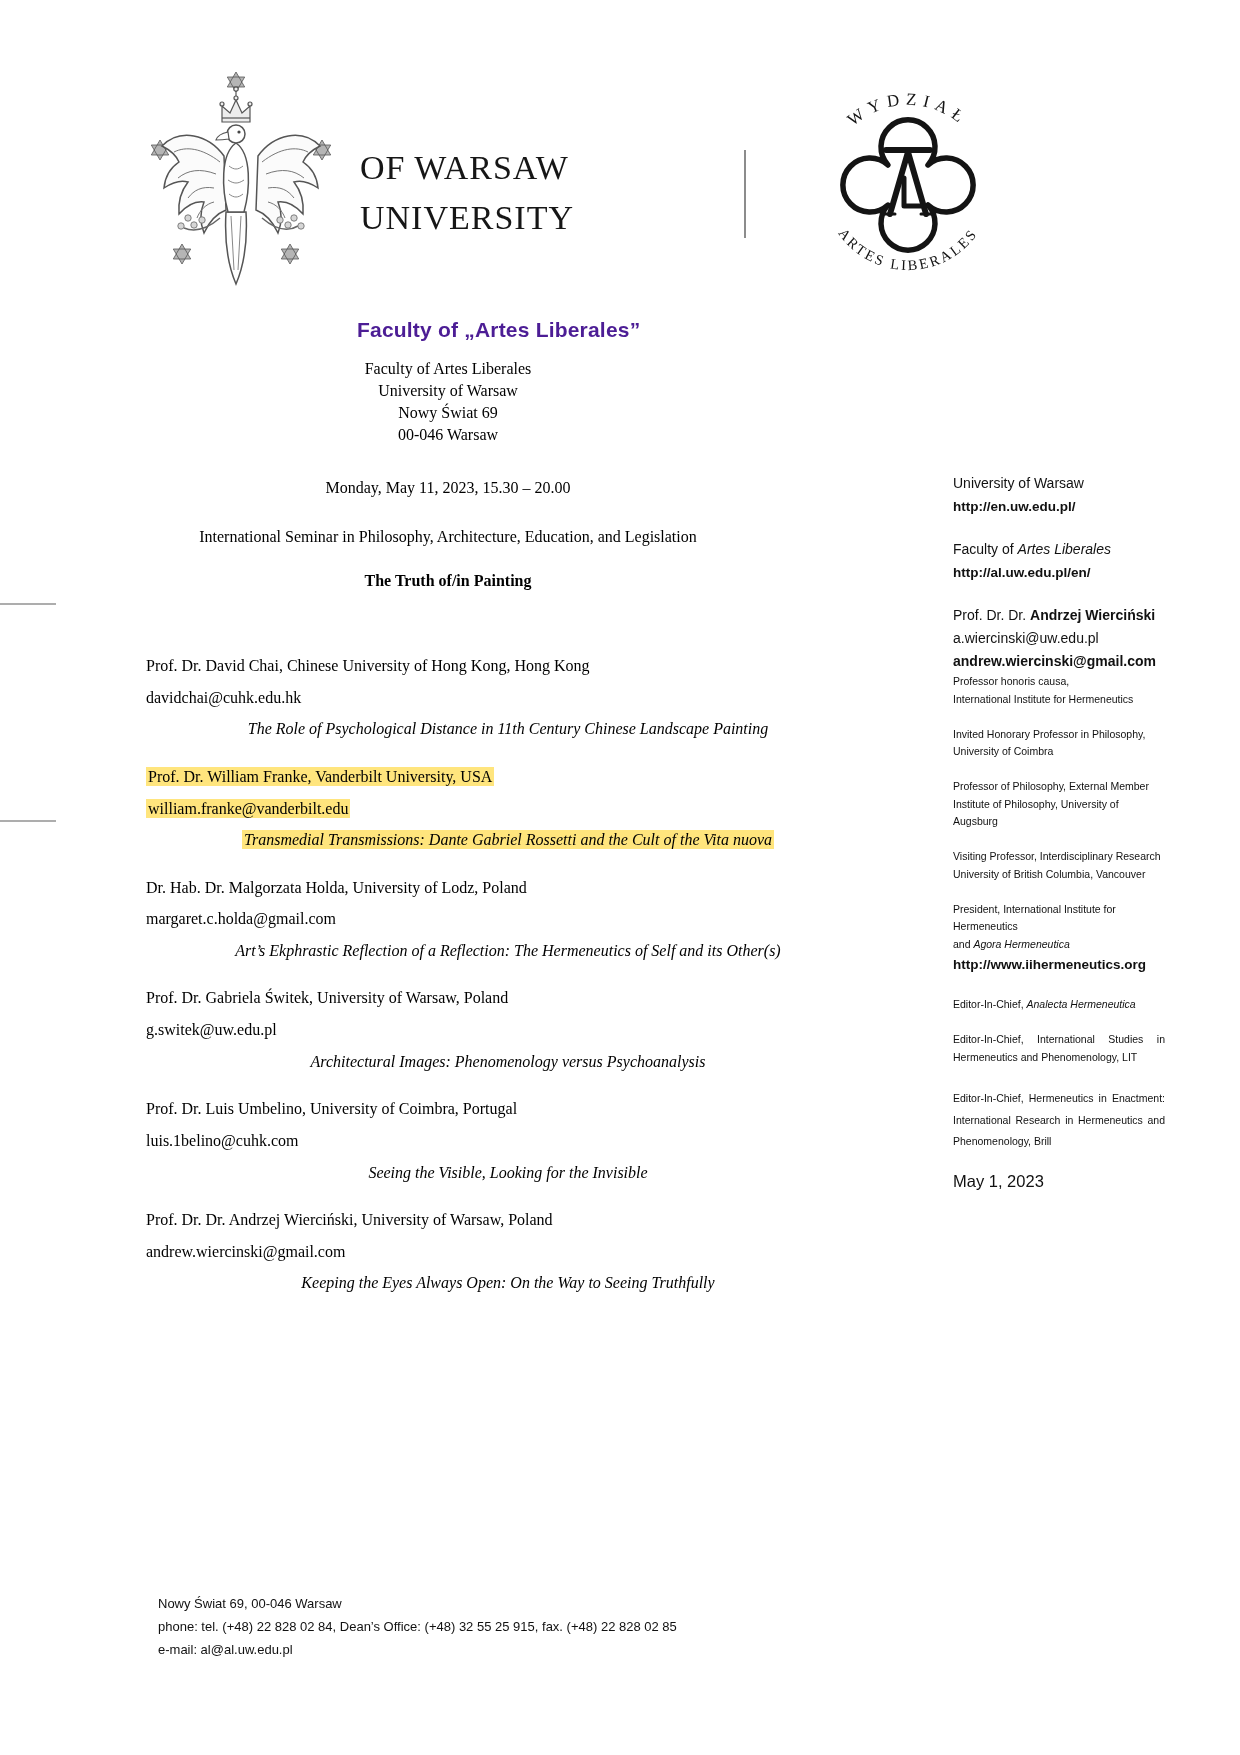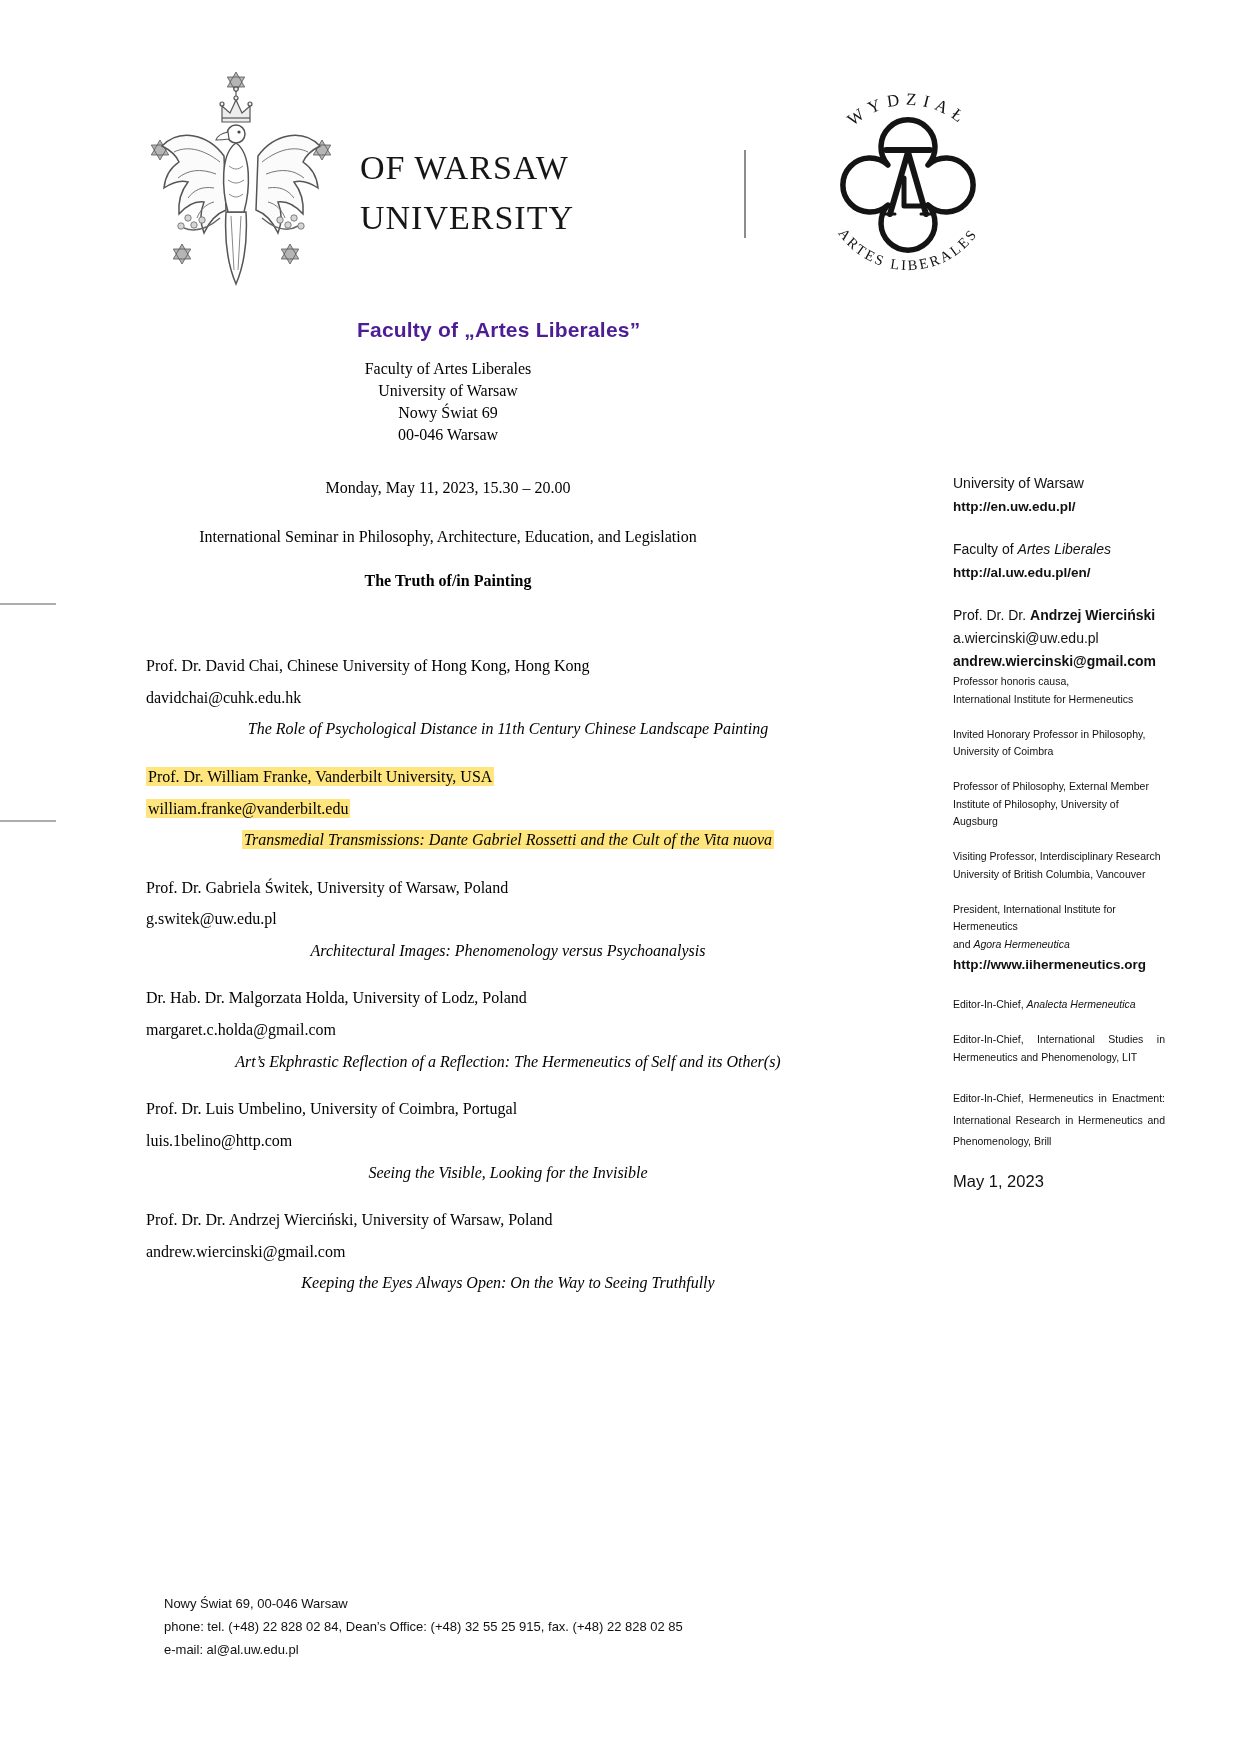--- a/index.html
+++ b/index.html
@@ -47,21 +47,21 @@
   .sb-cred { font-size:10.5px; line-height:17.5px; margin-bottom:17.5px; }
   .sb-cred.last { margin-bottom:0; }
   .sb-cred.just { text-align:justify; }
   .sb-cred.loose { line-height:21.5px; }
   .sb-iiurl { font-size:13.5px; font-weight:bold; line-height:23px; }
   .sb-date { margin-top:12px; font-size:16.5px; line-height:23px; }
   
   .fold-mark { position:absolute; left:0; width:56px; height:2px; background:#adadad; }
   .fm1 { top:603px; } .fm2 { top:820px; }
   .footer {
-    position:absolute; left:164px; top:1592px;
+    position:absolute; left:158px; top:1592px;
     font-family:"Liberation Sans","DejaVu Sans",sans-serif;
     font-size:13px; line-height:23px; color:#111;
   }
   .footer p { margin:0; }
   svg text { font-family:"Liberation Serif","DejaVu Serif",serif; }
 </style>
 </head>
 <body>
 
 <div class="page">
@@ -172,32 +172,32 @@
       <p><span>Prof. Dr. David Chai, Chinese University of Hong Kong, Hong Kong</span></p>
       <p><span>davidchai@cuhk.edu.hk</span></p>
       <p class="talk"><span>The Role of Psychological Distance in 11th Century Chinese Landscape Painting</span></p>
     </div>
     <div class="speaker-block">
       <p><span class="hl">Prof. Dr. William Franke, Vanderbilt University, USA</span></p>
       <p><span class="hl">william.franke@vanderbilt.edu</span></p>
       <p class="talk"><span class="hl">Transmedial Transmissions: Dante Gabriel Rossetti and the Cult of the Vita nuova</span></p>
     </div>
     <div class="speaker-block">
+      <p><span>Dr. Hab. Dr. Malgorzata Holda, University of Lodz, Poland</span></p>
+      <p><span>margaret.c.holda@gmail.com</span></p>
+      <p class="talk"><span>Art’s Ekphrastic Reflection of a Reflection: The Hermeneutics of Self and its Other(s)</span></p>
+    </div>
+    <div class="speaker-block">
       <p><span>Prof. Dr. Gabriela Świtek, University of Warsaw, Poland</span></p>
       <p><span>g.switek@uw.edu.pl</span></p>
       <p class="talk"><span>Architectural Images: Phenomenology versus Psychoanalysis</span></p>
     </div>
     <div class="speaker-block">
-      <p><span>Dr. Hab. Dr. Malgorzata Holda, University of Lodz, Poland</span></p>
-      <p><span>margaret.c.holda@gmail.com</span></p>
-      <p class="talk"><span>Art’s Ekphrastic Reflection of a Reflection: The Hermeneutics of Self and its Other(s)</span></p>
-    </div>
-    <div class="speaker-block">
       <p><span>Prof. Dr. Luis Umbelino, University of Coimbra, Portugal</span></p>
-      <p><span>luis.1belino@http.com</span></p>
+      <p><span>luis.1belino@cuhk.com</span></p>
       <p class="talk"><span>Seeing the Visible, Looking for the Invisible</span></p>
     </div>
     <div class="speaker-block">
       <p><span>Prof. Dr. Dr. Andrzej Wierciński, University of Warsaw, Poland</span></p>
       <p><span>andrew.wiercinski@gmail.com</span></p>
       <p class="talk"><span>Keeping the Eyes Always Open: On the Way to Seeing Truthfully</span></p>
     </div>
   </div>
 
   <div class="sidebar">

